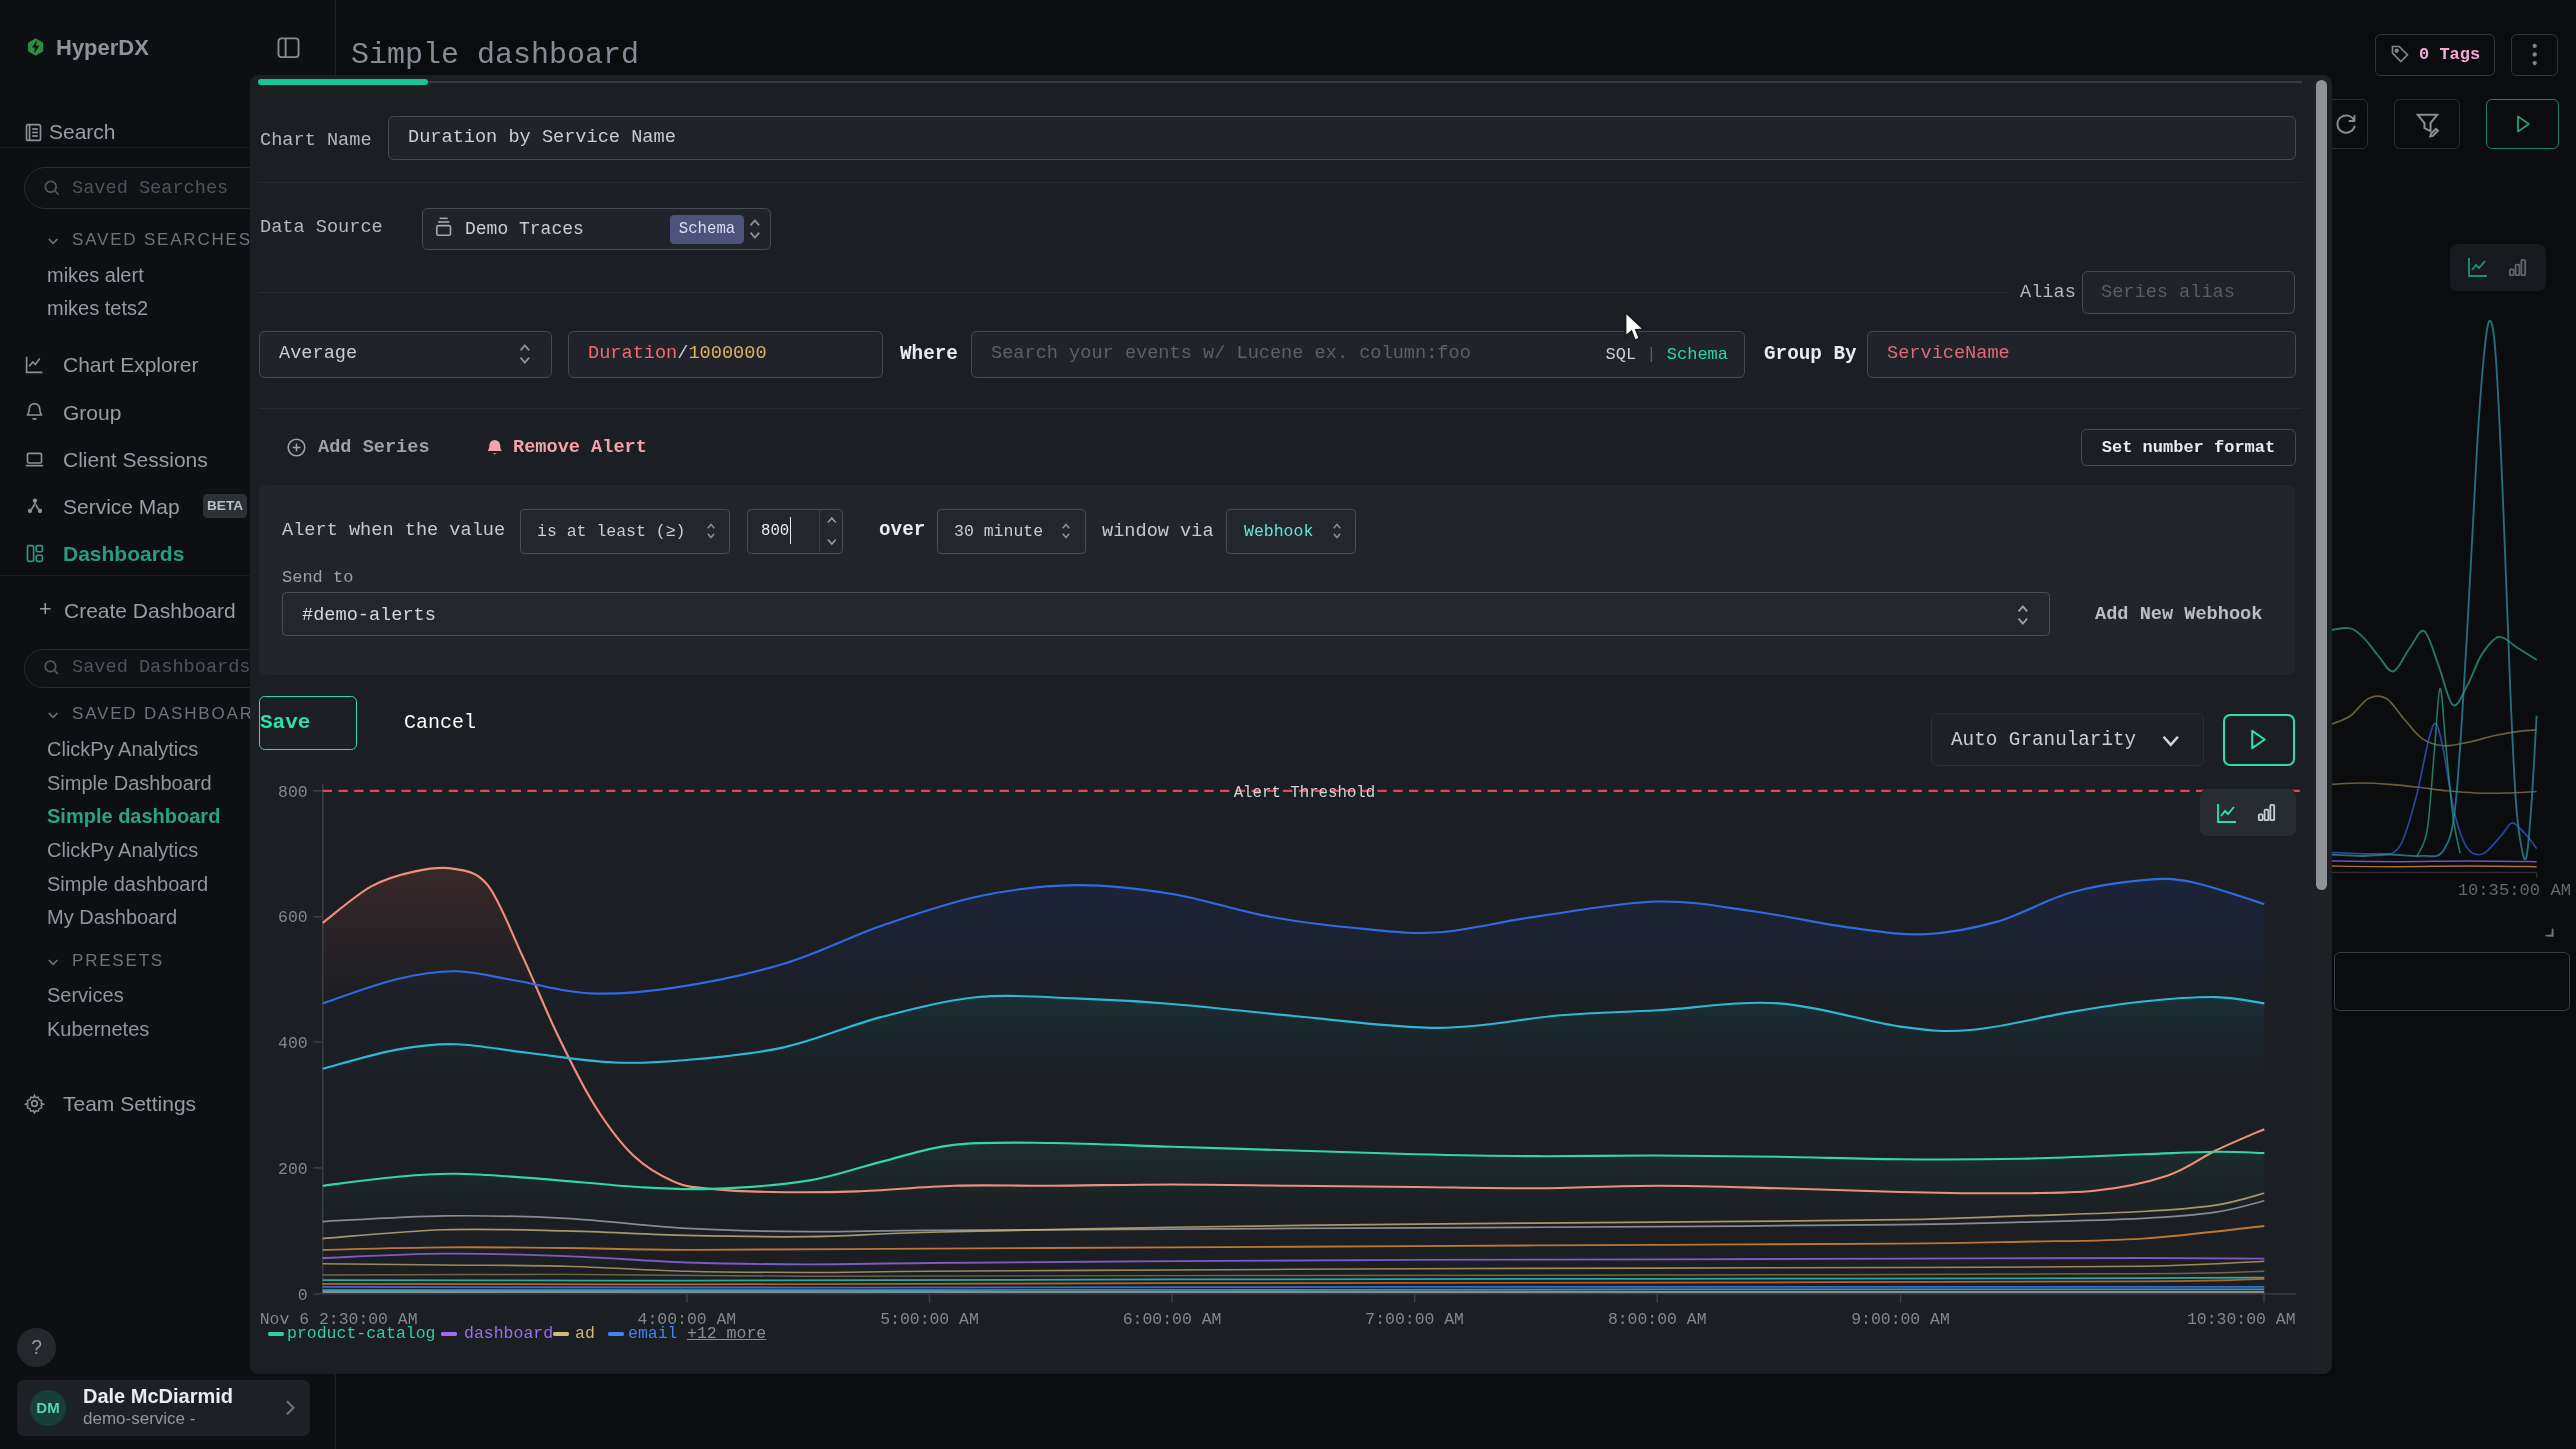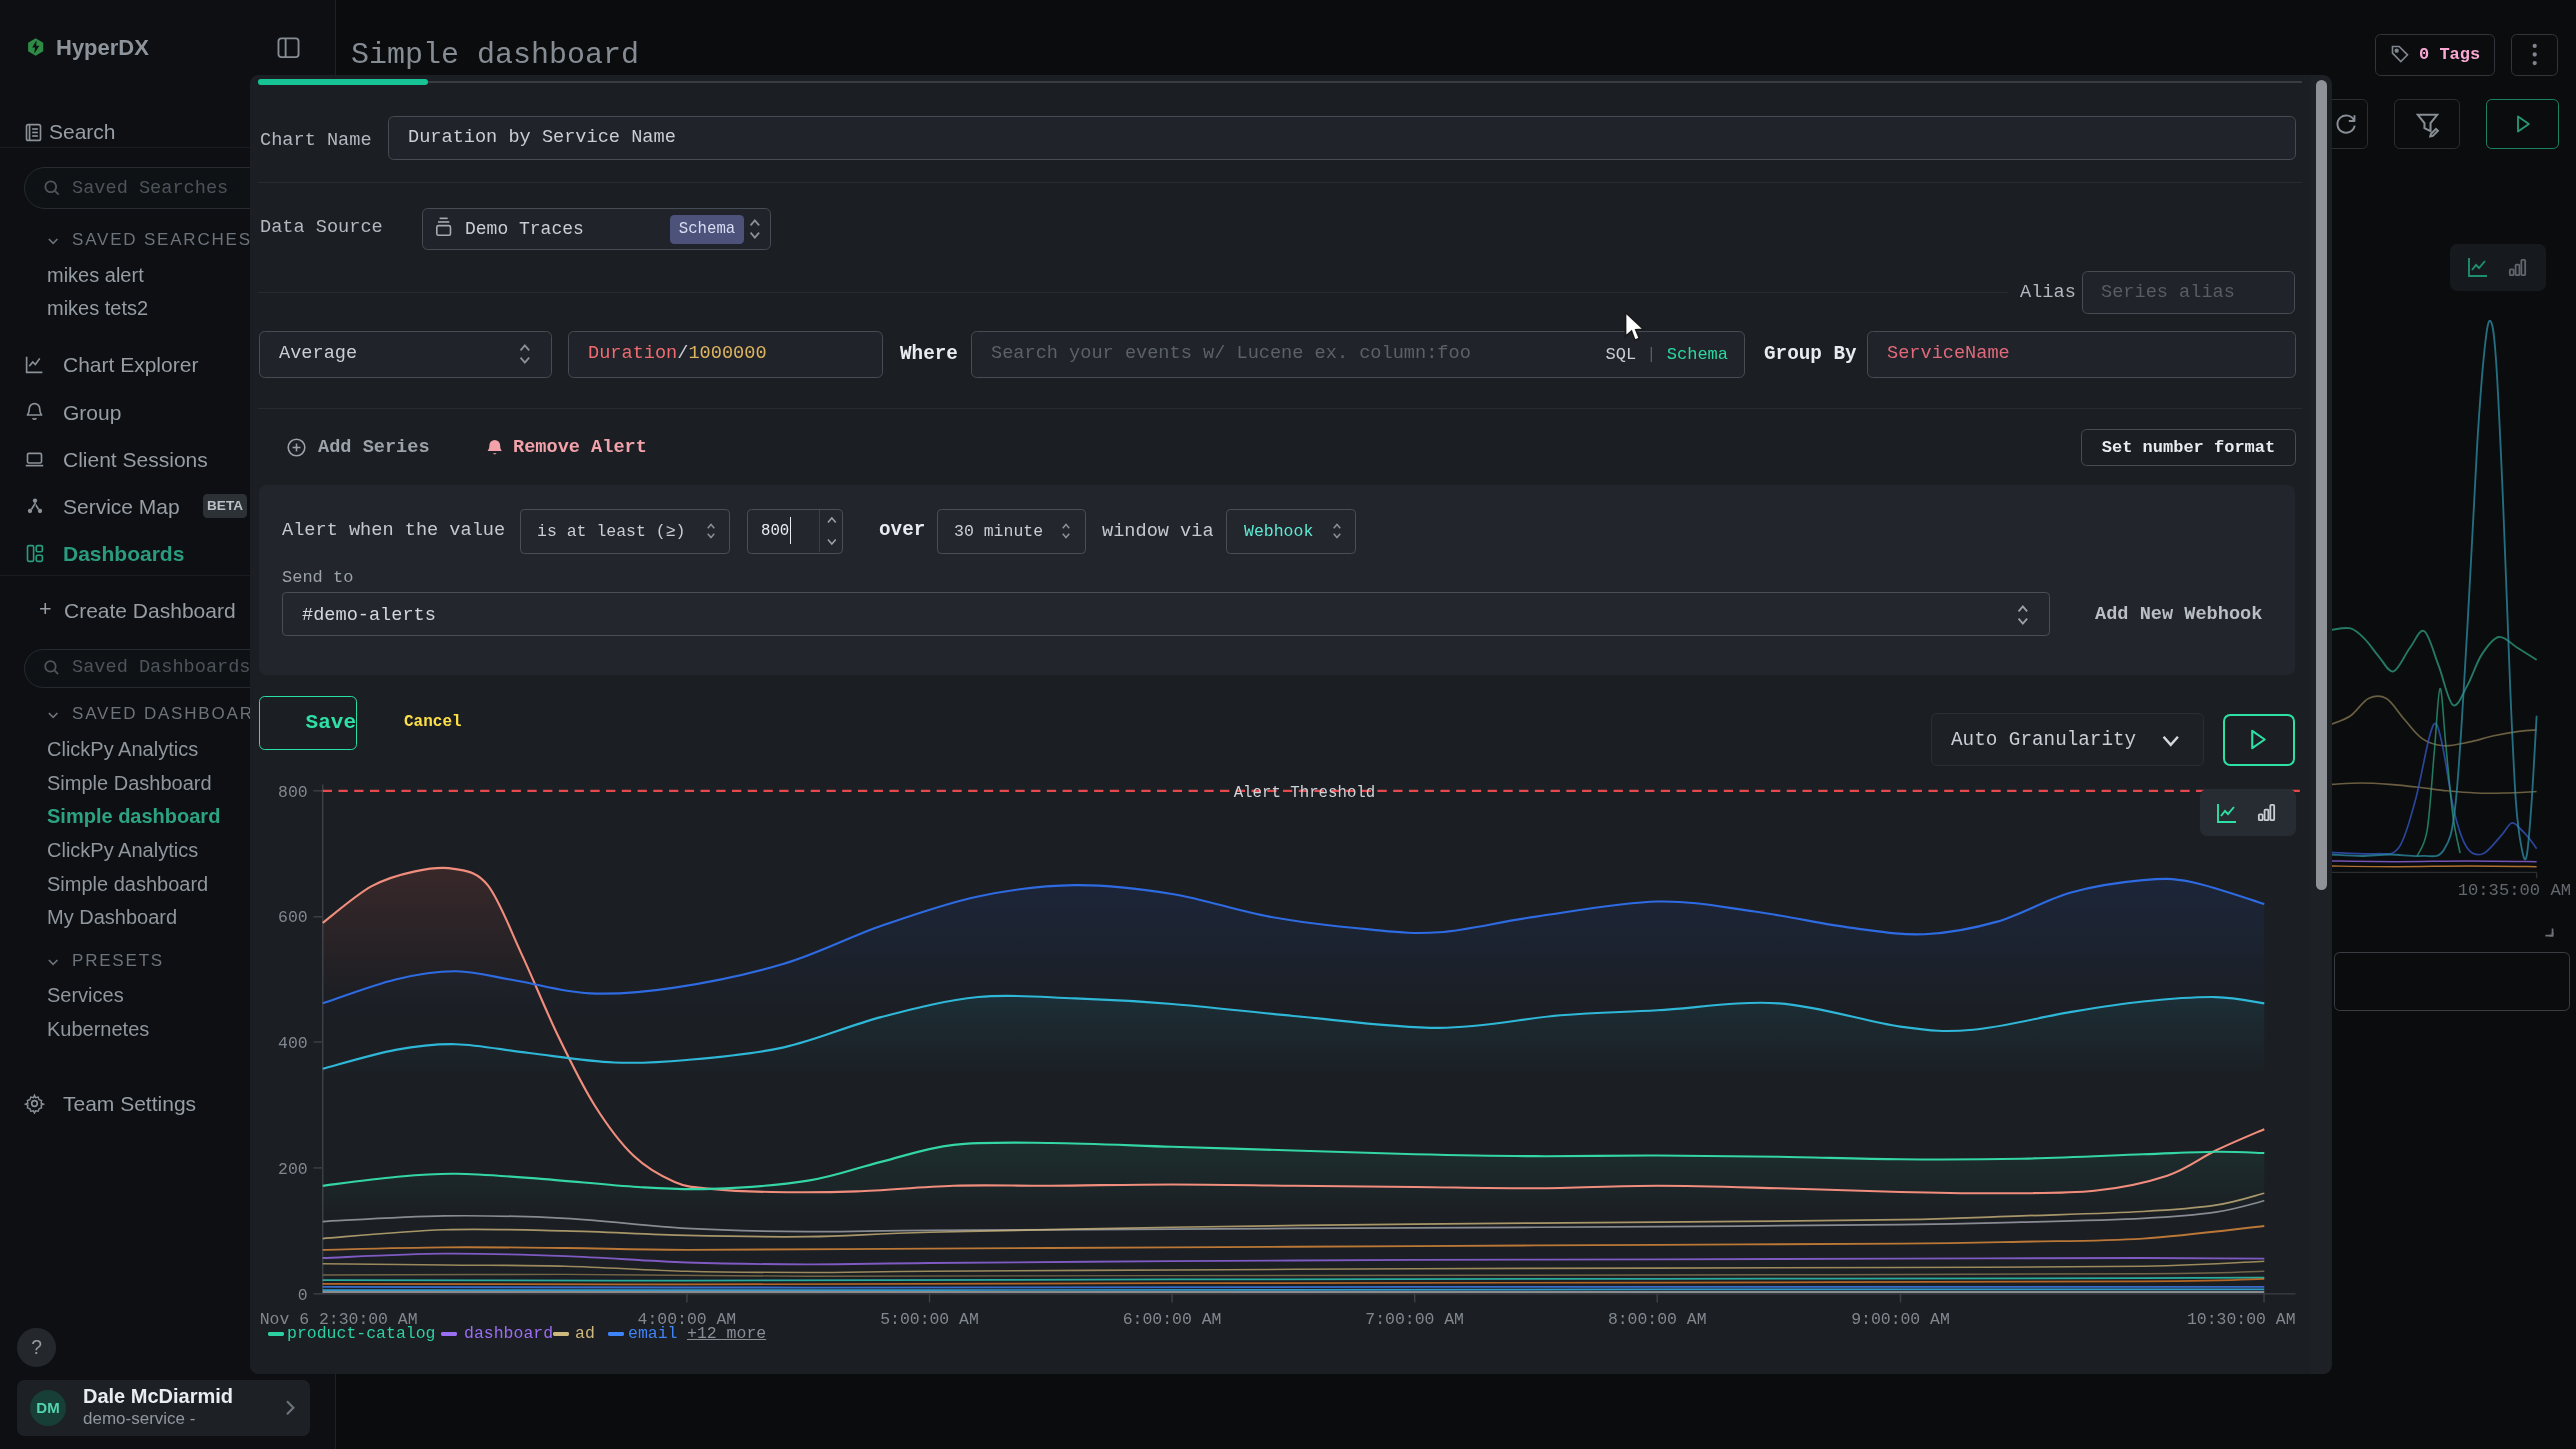--- a/index.html
+++ b/index.html
@@ -267,22 +267,22 @@
   </svg>
 <div class="ab" style="left:282px;top:568px;font-size:17px;color:#9aa1a8;line-height:20px">Send to</div>
 <div class="ab sel" style="left:282px;top:592px;width:1768px;height:44px"></div>
 <div class="ab" style="left:302px;top:605px;font-size:18.6px;color:#d3d8de;line-height:21.5px">#demo-alerts</div>
 <svg class="ab" style="left:2015px;top:602px" width="15.7" height="26" viewBox="0 0 22 36" fill="none" stroke="#9aa1a8" stroke-width="2.6">
     <path d="M5 13 L11 6 L17 13"></path>
     <path d="M5 23 L11 30 L17 23"></path>
   </svg>
 <div class="ab" style="left:2095px;top:603px;font-size:18.6px;font-weight:bold;color:#b9bfc5;line-height:23px">Add New Webhook</div>
 
-<div class="ab" style="left:259px;top:696px;width:98px;height:54px;border:1.4px solid #2adfa2;border-radius:5.7px;font-size:21px;font-weight:bold;color:#2ee0a5;text-align:right;line-height:52px">Save</div>
-<div class="ab" style="left:404px;top:711px;font-size:16px;font-weight:bold;color:#fde047;line-height:23px">Cancel</div>
+<div class="ab" style="left:259px;top:696px;width:98px;height:54px;border:1.4px solid #2adfa2;border-radius:5.7px;font-size:21px;font-weight:bold;color:#2ee0a5;text-align:left;line-height:52px">Save</div>
+<div class="ab" style="left:404px;top:711px;font-size:20px;font-weight:normal;color:#ffffff;line-height:23px">Cancel</div>
 <div class="ab" style="left:1931px;top:713px;width:273px;height:53px;border:1.4px solid #2b2f35;border-radius:5.7px;background:#1d2025"></div>
 <div class="ab" style="left:1951px;top:729px;font-size:19.3px;color:#c9ced4;line-height:23px">Auto Granularity</div>
 <svg class="ab" style="left:2160px;top:731px" width="21.5" height="18.6" viewBox="0 0 24 20" fill="none" stroke="#d3d8de" stroke-width="2.8">
     <path d="M4 6 L12 15 L20 6"></path>
   </svg>
 <div class="ab" style="left:2223px;top:714px;width:72px;height:52px;border:2.1px solid #2de0a4;border-radius:7.2px"></div>
 <svg class="ab" style="left:2248px;top:728px" width="20" height="23" viewBox="0 0 20 24" fill="none" stroke="#2de0a4" stroke-width="2.2" stroke-linejoin="round">
     <path d="M4 3 L17 12 L4 21 Z"></path>
   </svg>
 

